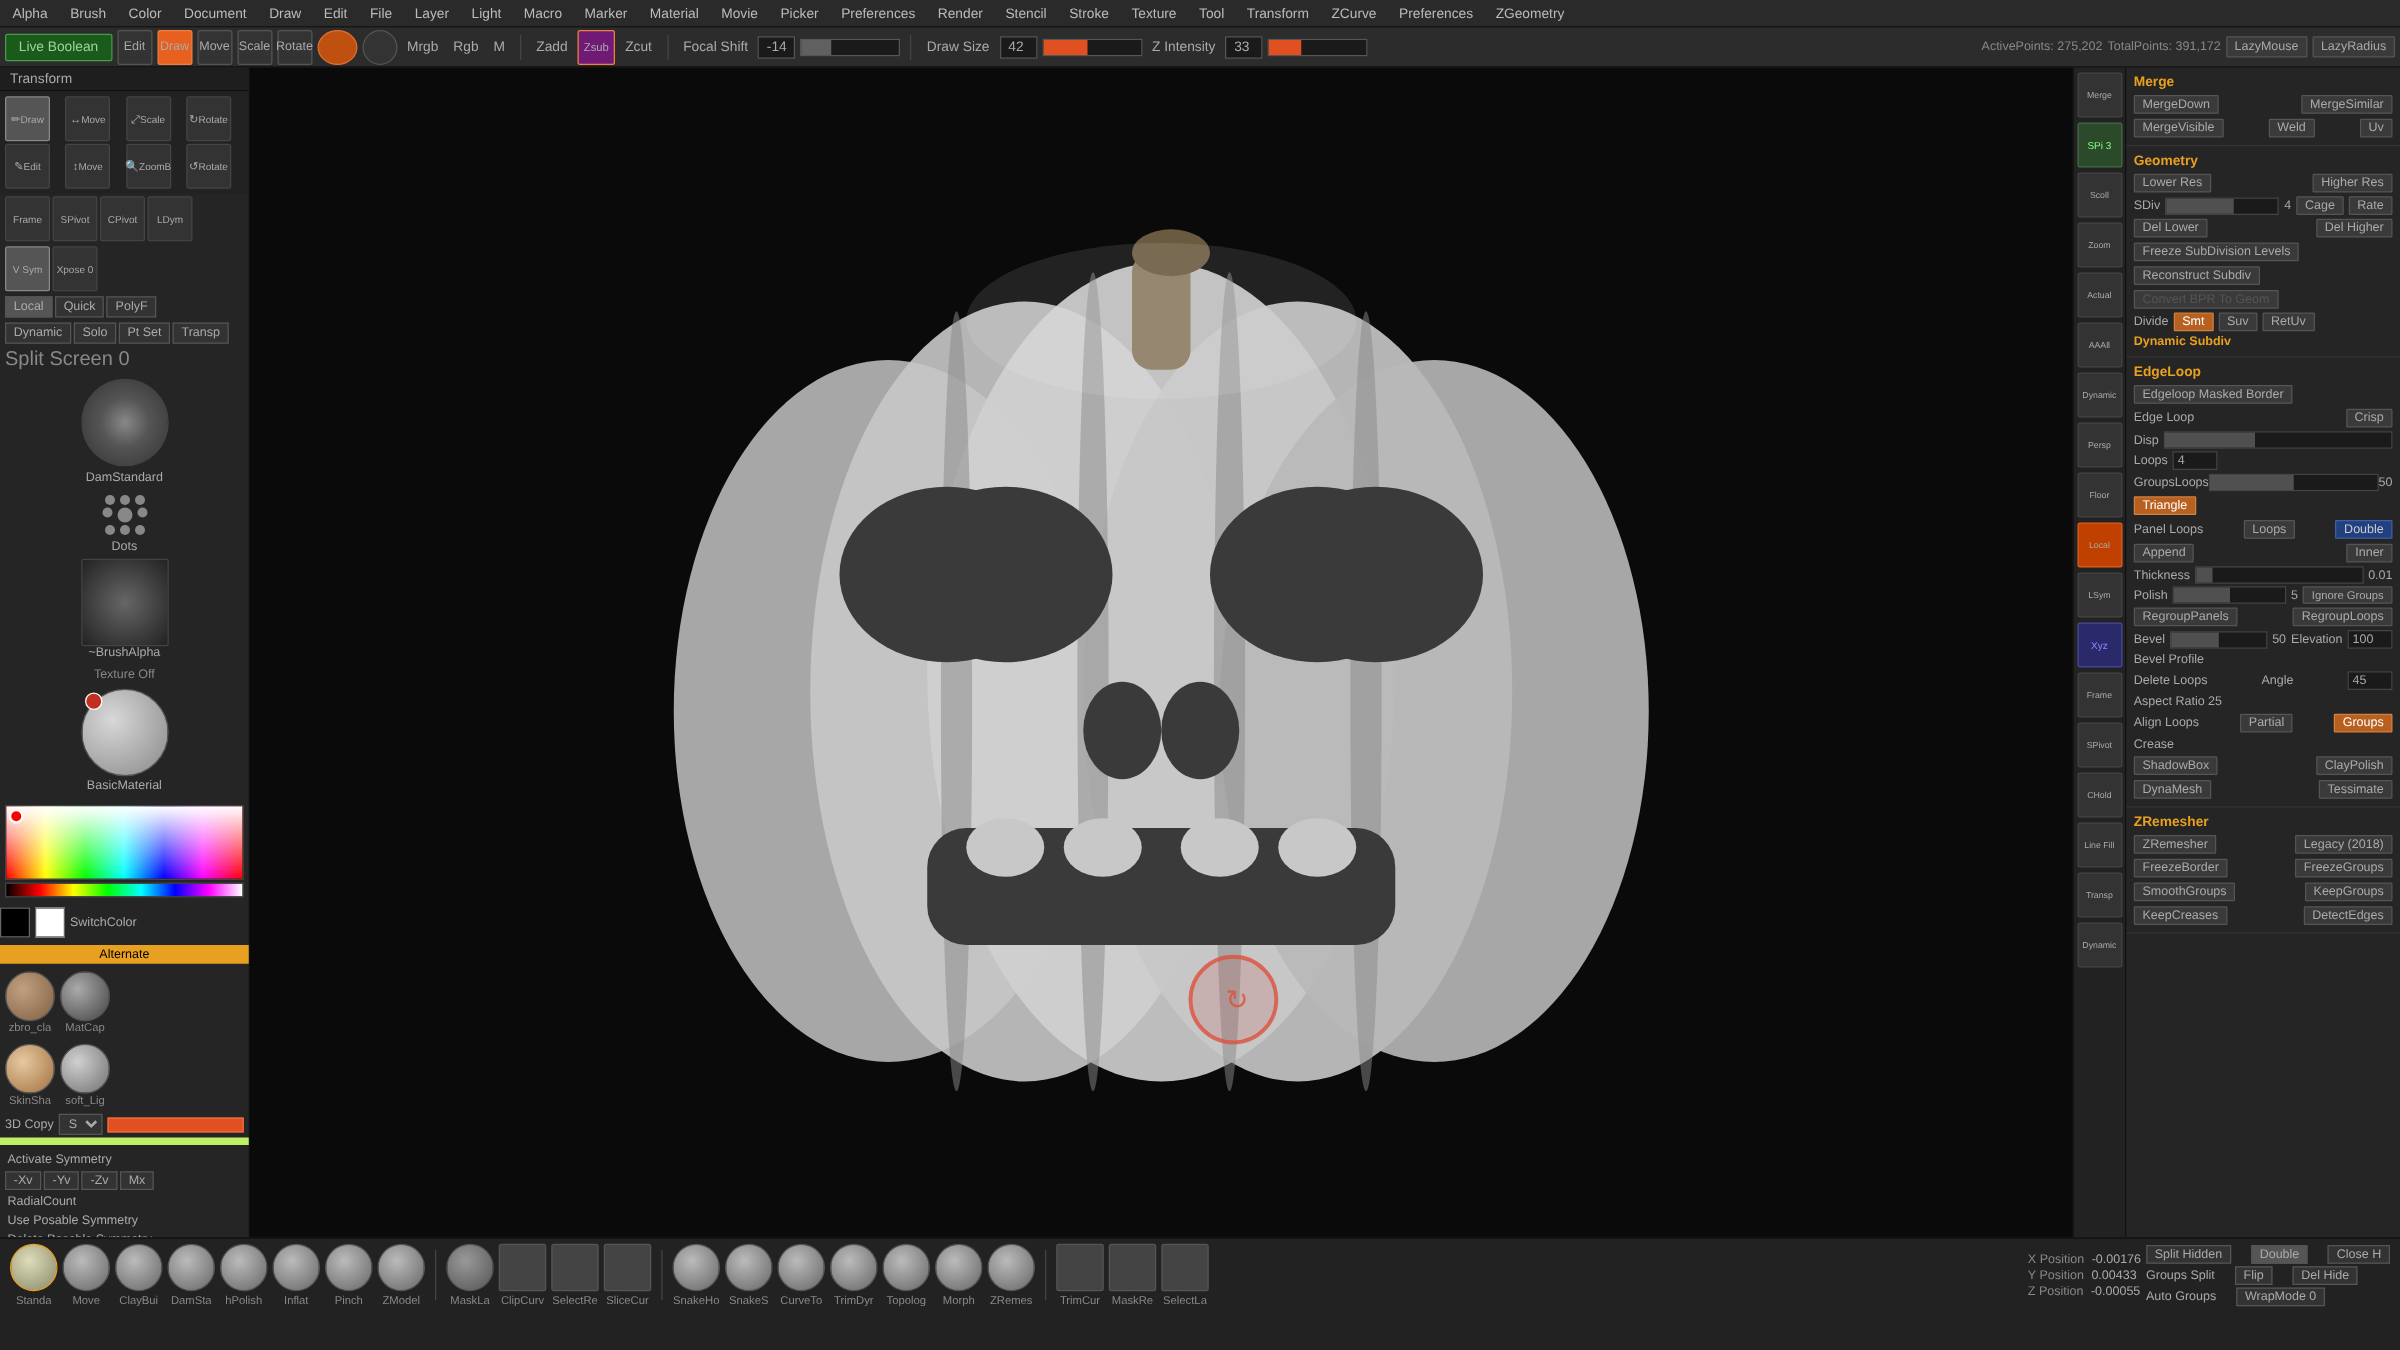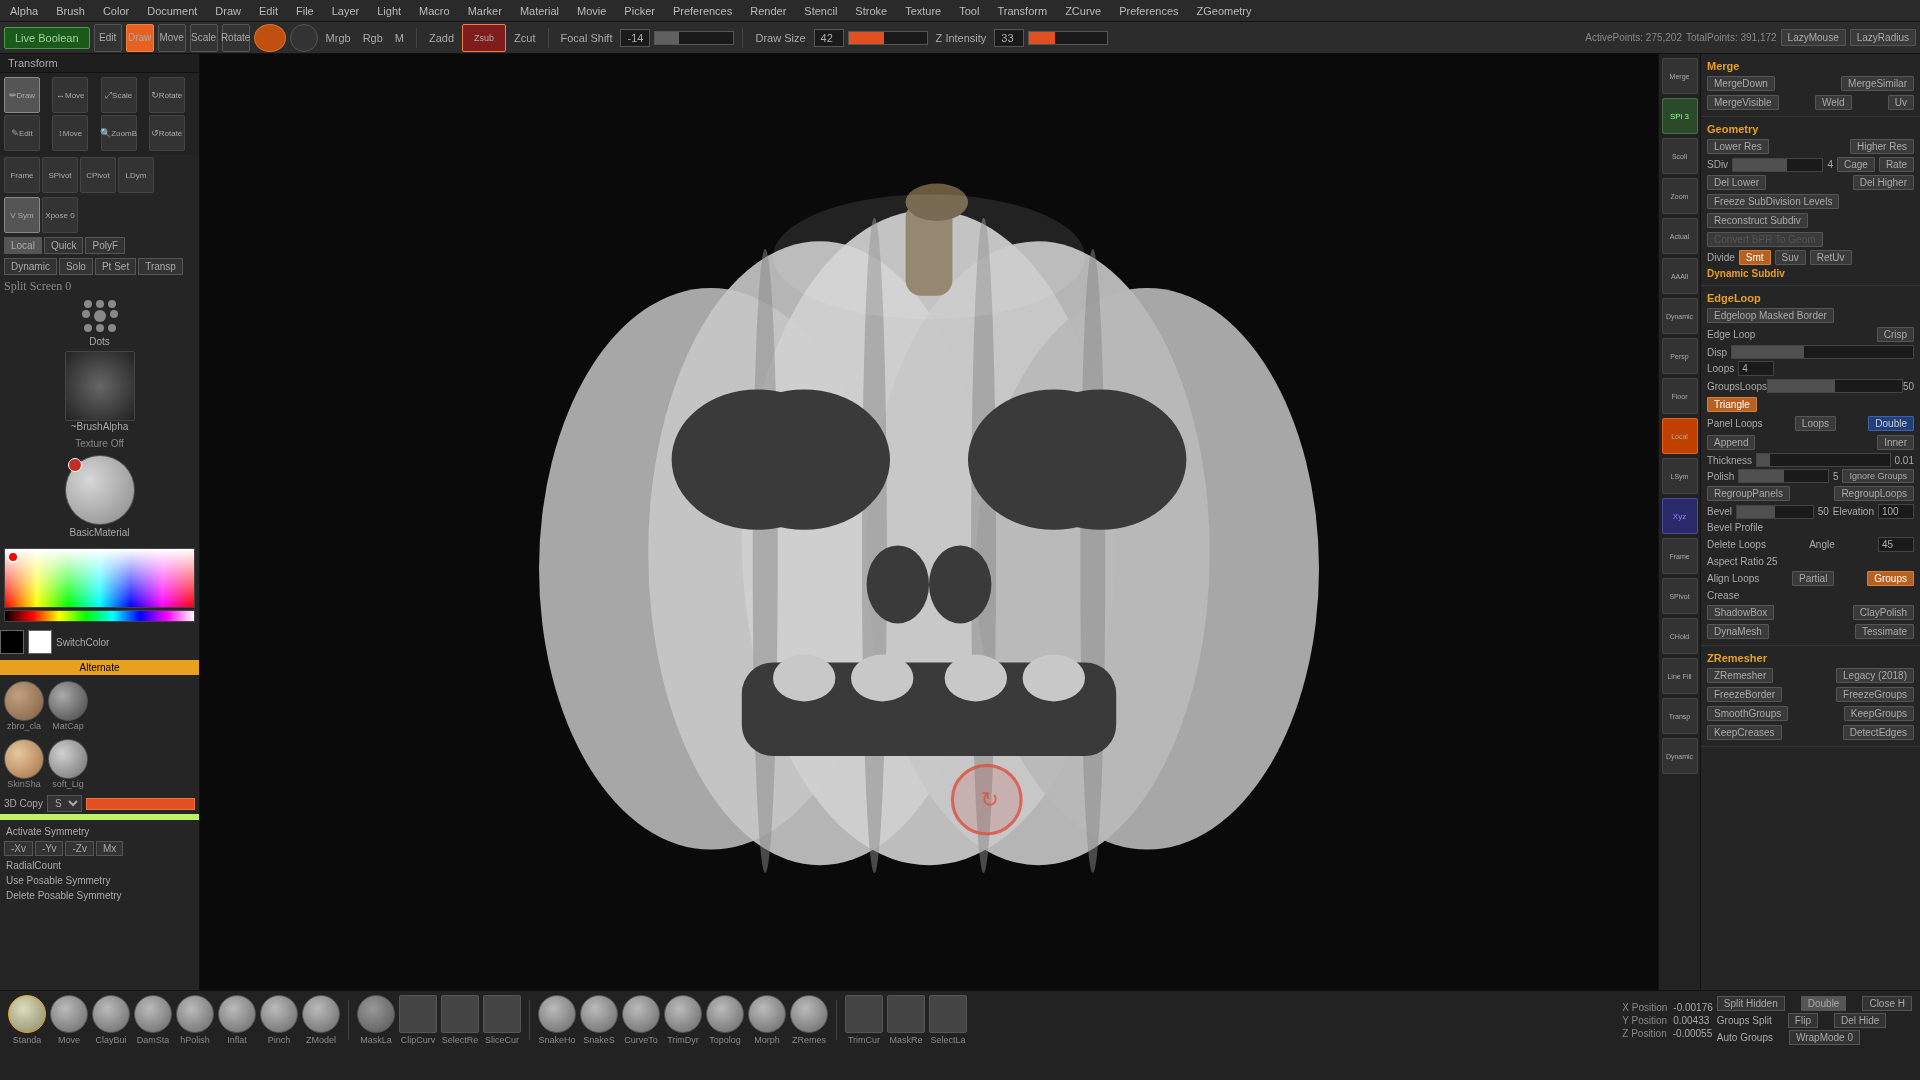--- a/index.html
+++ b/index.html
@@ -603,21 +603,21 @@
   <div class="tb-icon-btn">Move</div>
   <div class="tb-icon-btn">Scale</div>
   <div class="tb-icon-btn">Rotate</div>
   <div style="width:32px;height:28px;background:#c05010;border:1px solid #e07030;border-radius:50%;display:flex;align-items:center;justify-content:center;"></div>
   <div style="width:28px;height:28px;background:#333;border:1px solid #555;border-radius:50%;display:flex;align-items:center;justify-content:center;"></div>
   <span class="tb-label">Mrgb</span>
   <span class="tb-label">Rgb</span>
   <span class="tb-label">M</span>
   <span style="width:1px;height:20px;background:#444;margin:0 4px;"></span>
   <span class="tb-label">Zadd</span>
-  <div class="tb-icon-btn active" style="background:#7f1d1d;font-size:9px;width:44px;">Zsub</div>
+  <div class="tb-icon-btn active" style="background:#701a75;font-size:9px;width:30px;">Zsub</div>
   <span class="tb-label">Zcut</span>
   <span style="width:1px;height:20px;background:#444;margin:0 4px;"></span>
   <span class="tb-label">Focal Shift</span>
   <div class="tb-value">-14</div>
   <div class="tb-slider">
     <div class="tb-slider-fill" style="width:30%;background:#606060;"></div>
   </div>
   <span style="width:1px;height:20px;background:#444;margin:0 4px;"></span>
   <span class="tb-label">Draw Size</span>
   <div class="tb-value">42</div>
@@ -669,22 +669,26 @@
       <div class="lf-btn">Quick</div>
       <div class="lf-btn">PolyF</div>
     </div>
     <div class="line-fill-row">
       <div class="lf-btn">Dynamic</div>
       <div class="lf-btn">Solo</div>
       <div class="lf-btn">Pt Set</div>
       <div class="lf-btn">Transp</div>
     </div>
 
-    <div style="padding:2px 4px;font-size:12px;color:#888;cursor:pointer;font-family:Liberation Serif, serif;">Split Screen 0</div>
-
+    <div style="padding:2px 4px;font-size:16px;color:#888;cursor:pointer;">Split Screen 0</div>
+
+    <div class="brush-section">
+      <div class="brush-preview"></div>
+      <div class="brush-label">DamStandard</div>
+    </div>
 
     <div class="dots-preview">
       <div class="dots-row">
         <div class="dot"></div>
           <div class="dot"></div>
           <div class="dot"></div>
       </div>
       <div class="dots-row">
         <div class="dot"></div>
           <div class="dot" style="width:12px;height:12px;"></div>

